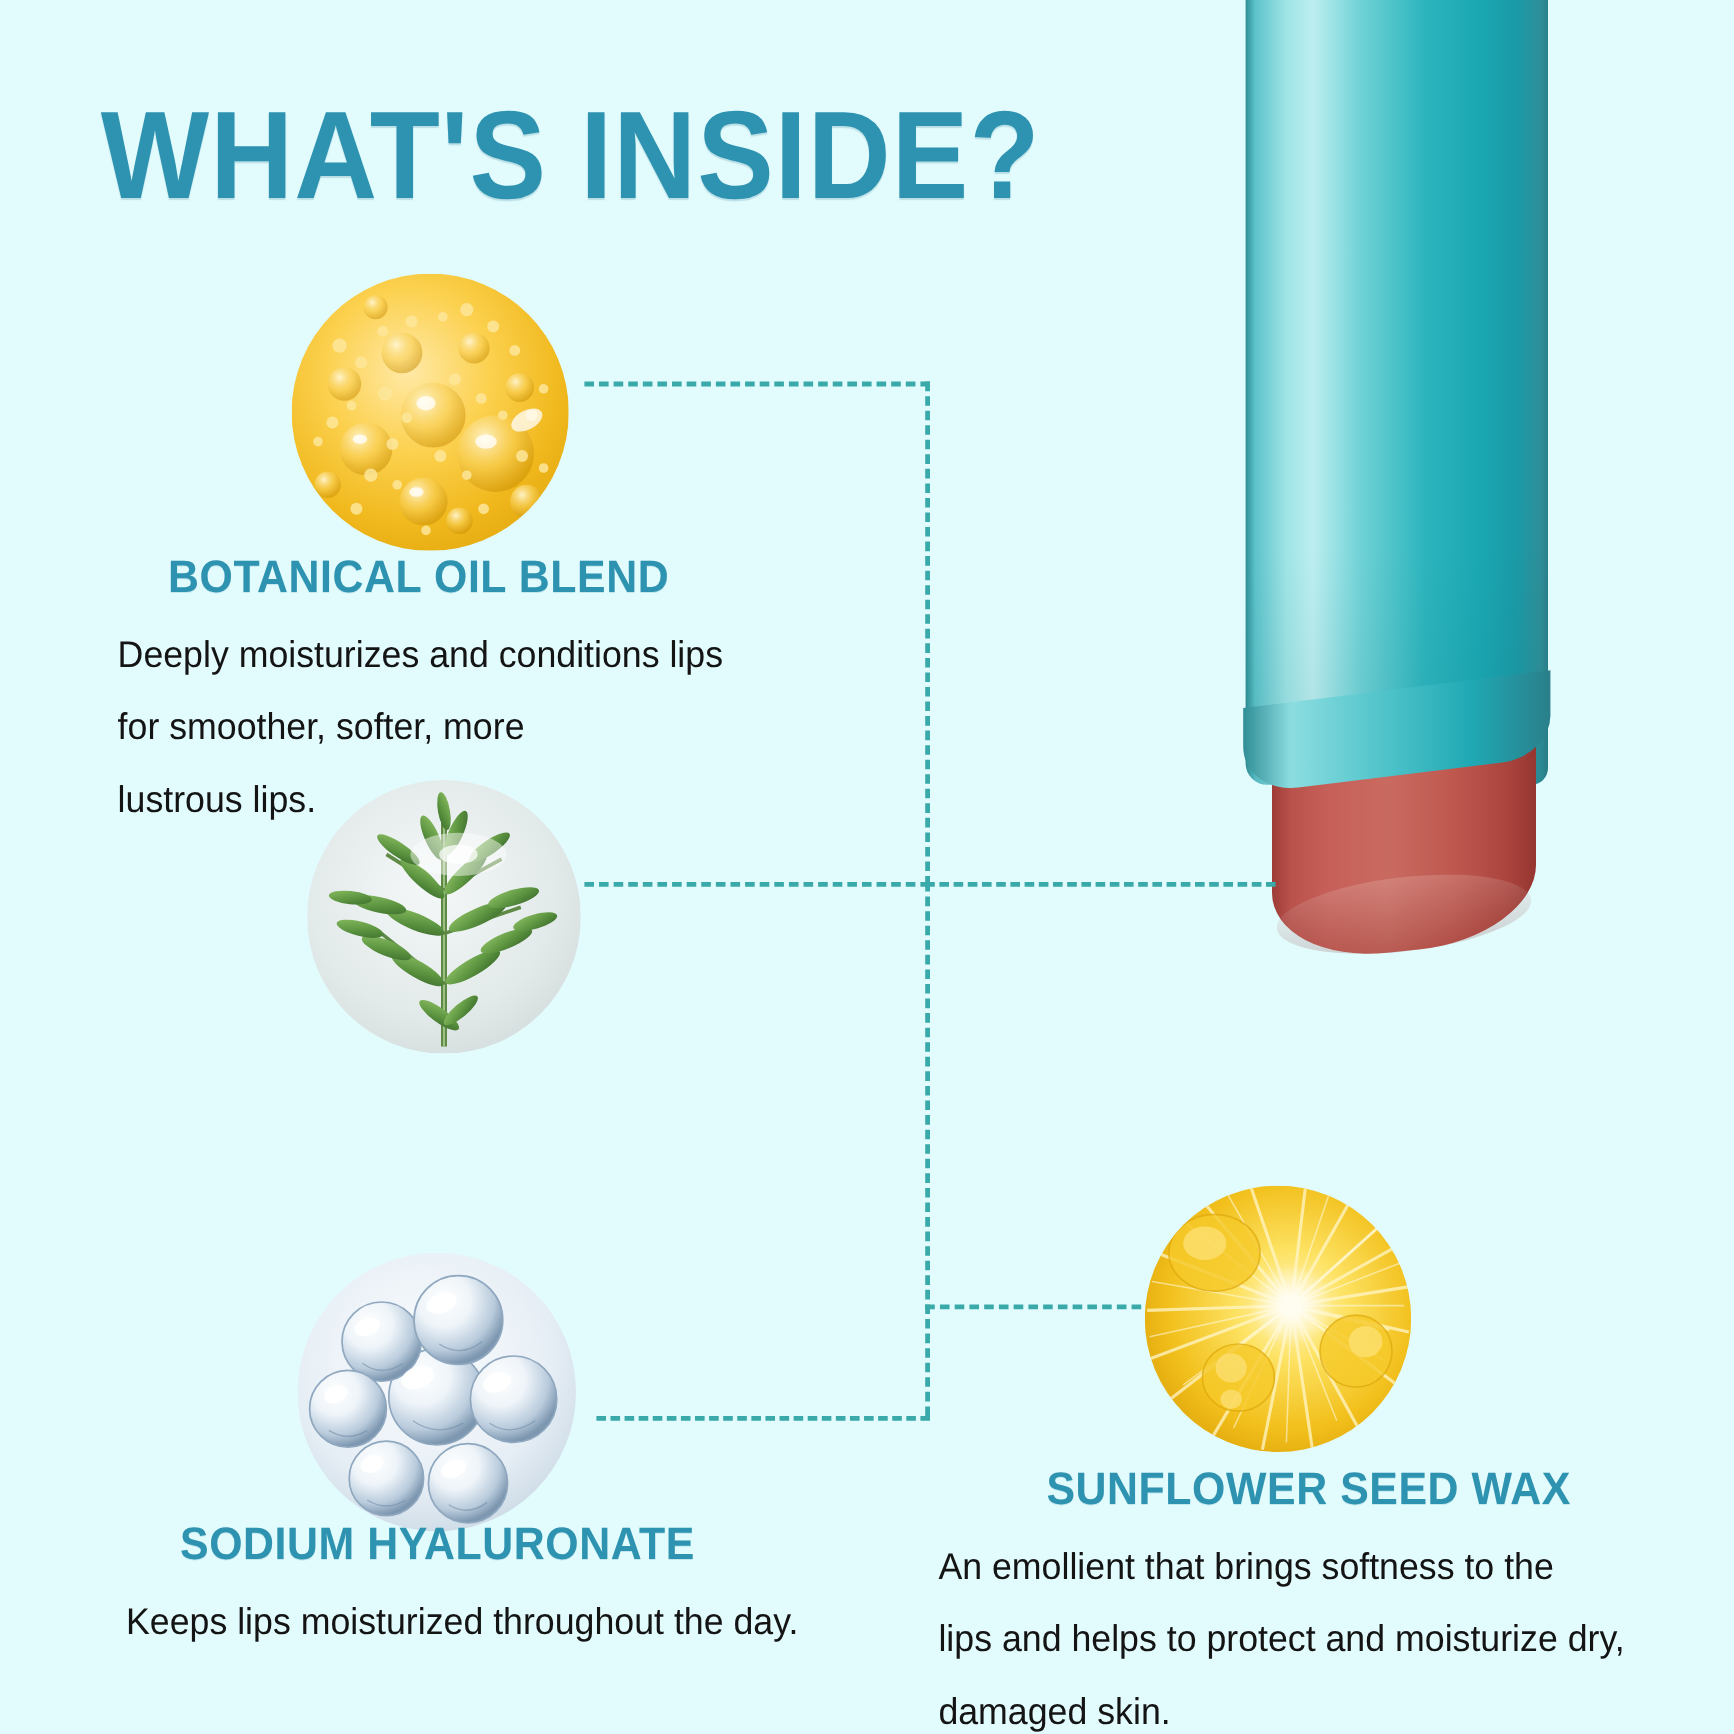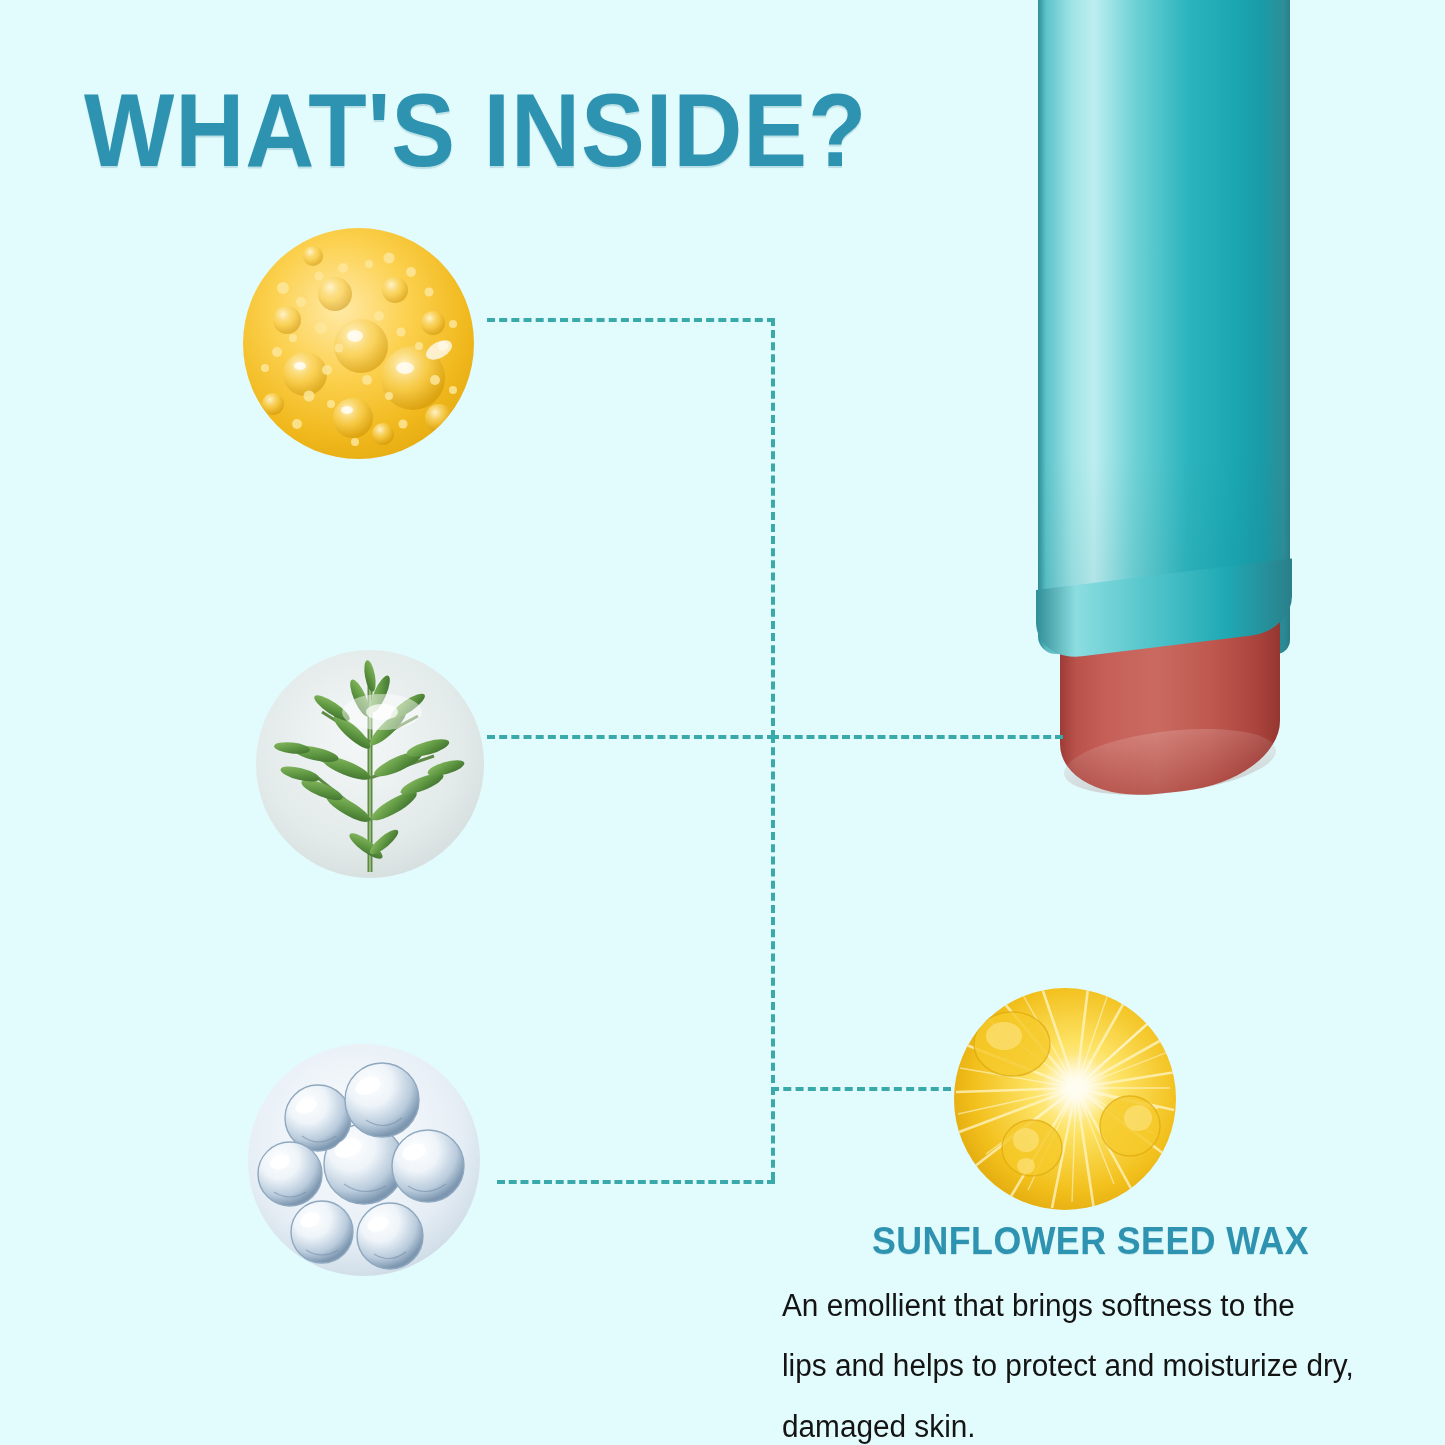--- a/index.html
+++ b/index.html
@@ -424,22 +424,36 @@
         <ellipse cx="50" cy="48" rx="18" ry="14"></ellipse>
         <ellipse cx="184" cy="130" rx="14" ry="13"></ellipse>
         <ellipse cx="72" cy="152" rx="13" ry="12"></ellipse>
         <ellipse cx="72" cy="178" rx="9" ry="8"></ellipse>
       </g>
       <circle cx="122" cy="100" r="34" fill="url(#core)"></circle>
       <circle cx="122" cy="100" r="9" fill="#fffdef" opacity="0.9"></circle>
     </svg>
   </div>
 
-
-
+  <div class="block" style="left:140px; top:462px; width:620px;">
+    <div class="ing-title">BOTANICAL OIL BLEND</div>
+    <div class="ing-body" style="margin-top:14px; margin-left:-42px;">
+      <span class="ln">Deeply moisturizes and conditions lips</span>
+      <span class="ln">for smoother, softer, more</span>
+      <span class="ln">lustrous lips.</span>
+    </div>
+  </div>
+
+
+  <div class="block" style="left:150px; top:1268px; width:640px;">
+    <div class="ing-title">SODIUM HYALURONATE</div>
+    <div class="ing-body" style="margin-top:14px; margin-left:-45px;">
+      <span class="ln">Keeps lips moisturized throughout the day.</span>
+    </div>
+  </div>
 
   <div class="block" style="left:872px; top:1222px; width:570px;">
     <div class="ing-title">SUNFLOWER SEED WAX</div>
     <div class="ing-body" style="margin-top:14px; margin-left:-90px;">
       <span class="ln">An emollient that brings softness to the</span>
       <span class="ln">lips and helps to protect and moisturize dry,</span>
       <span class="ln">damaged skin.</span>
     </div>
   </div>
 

